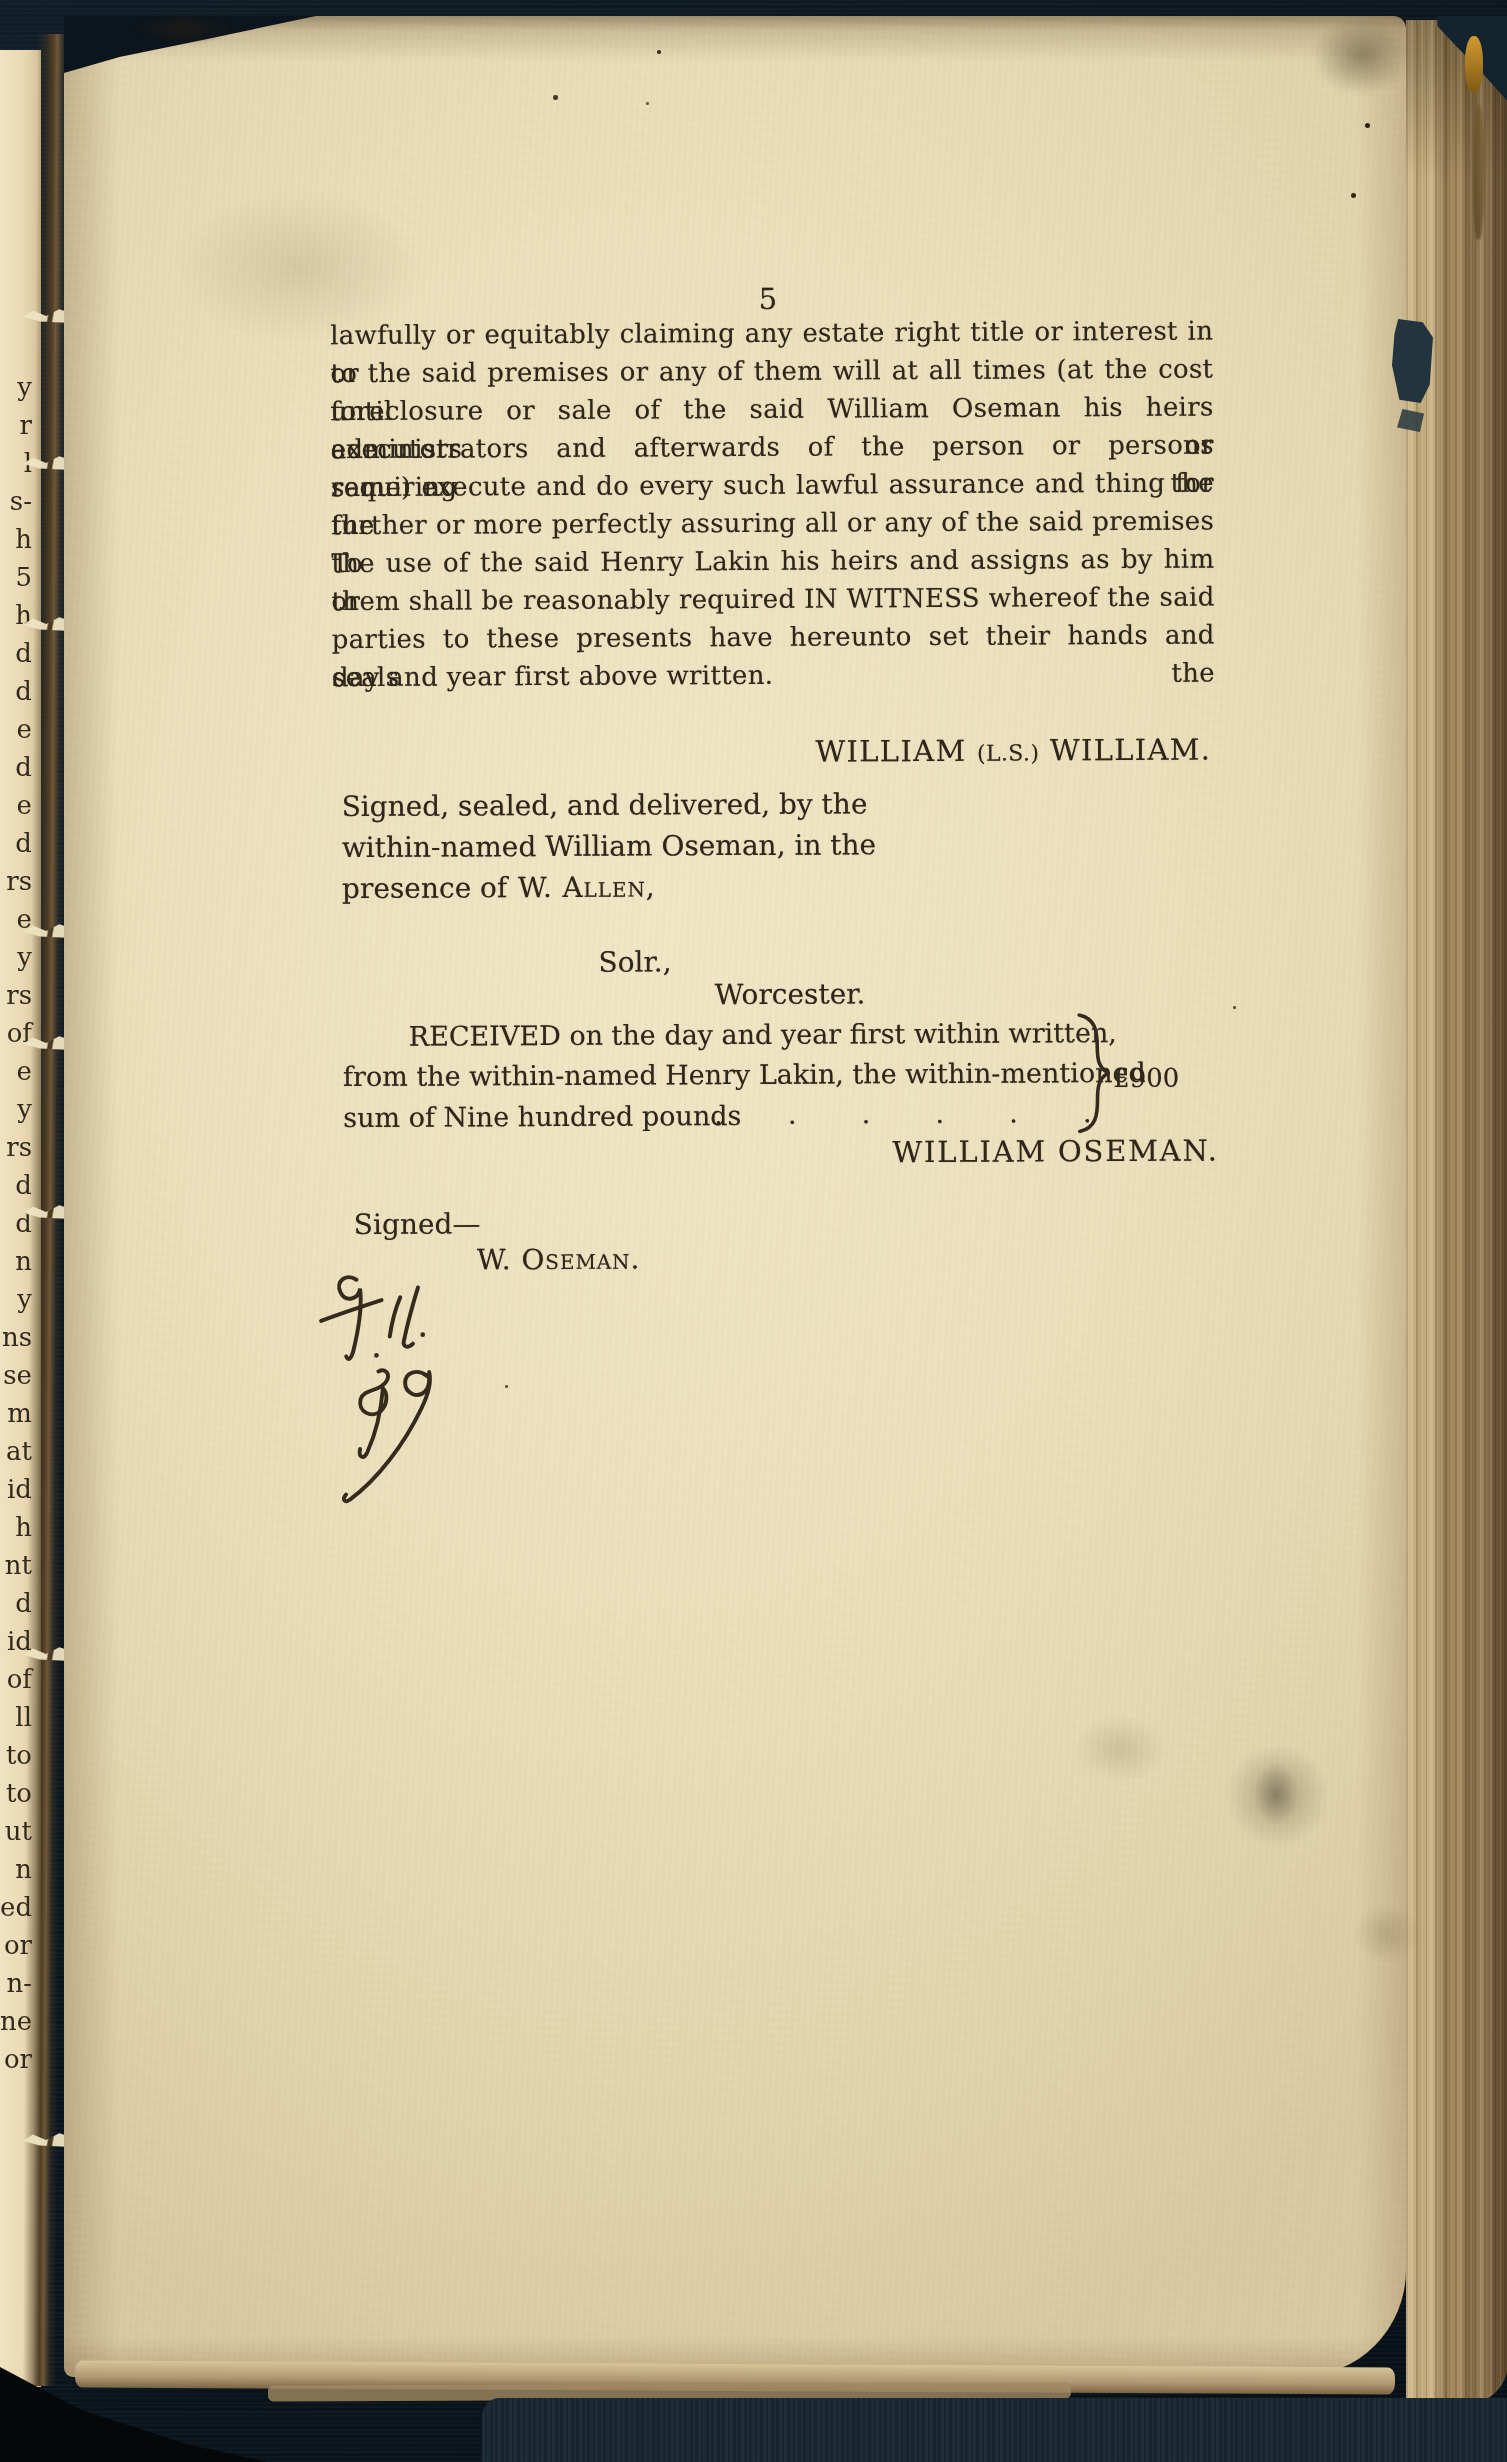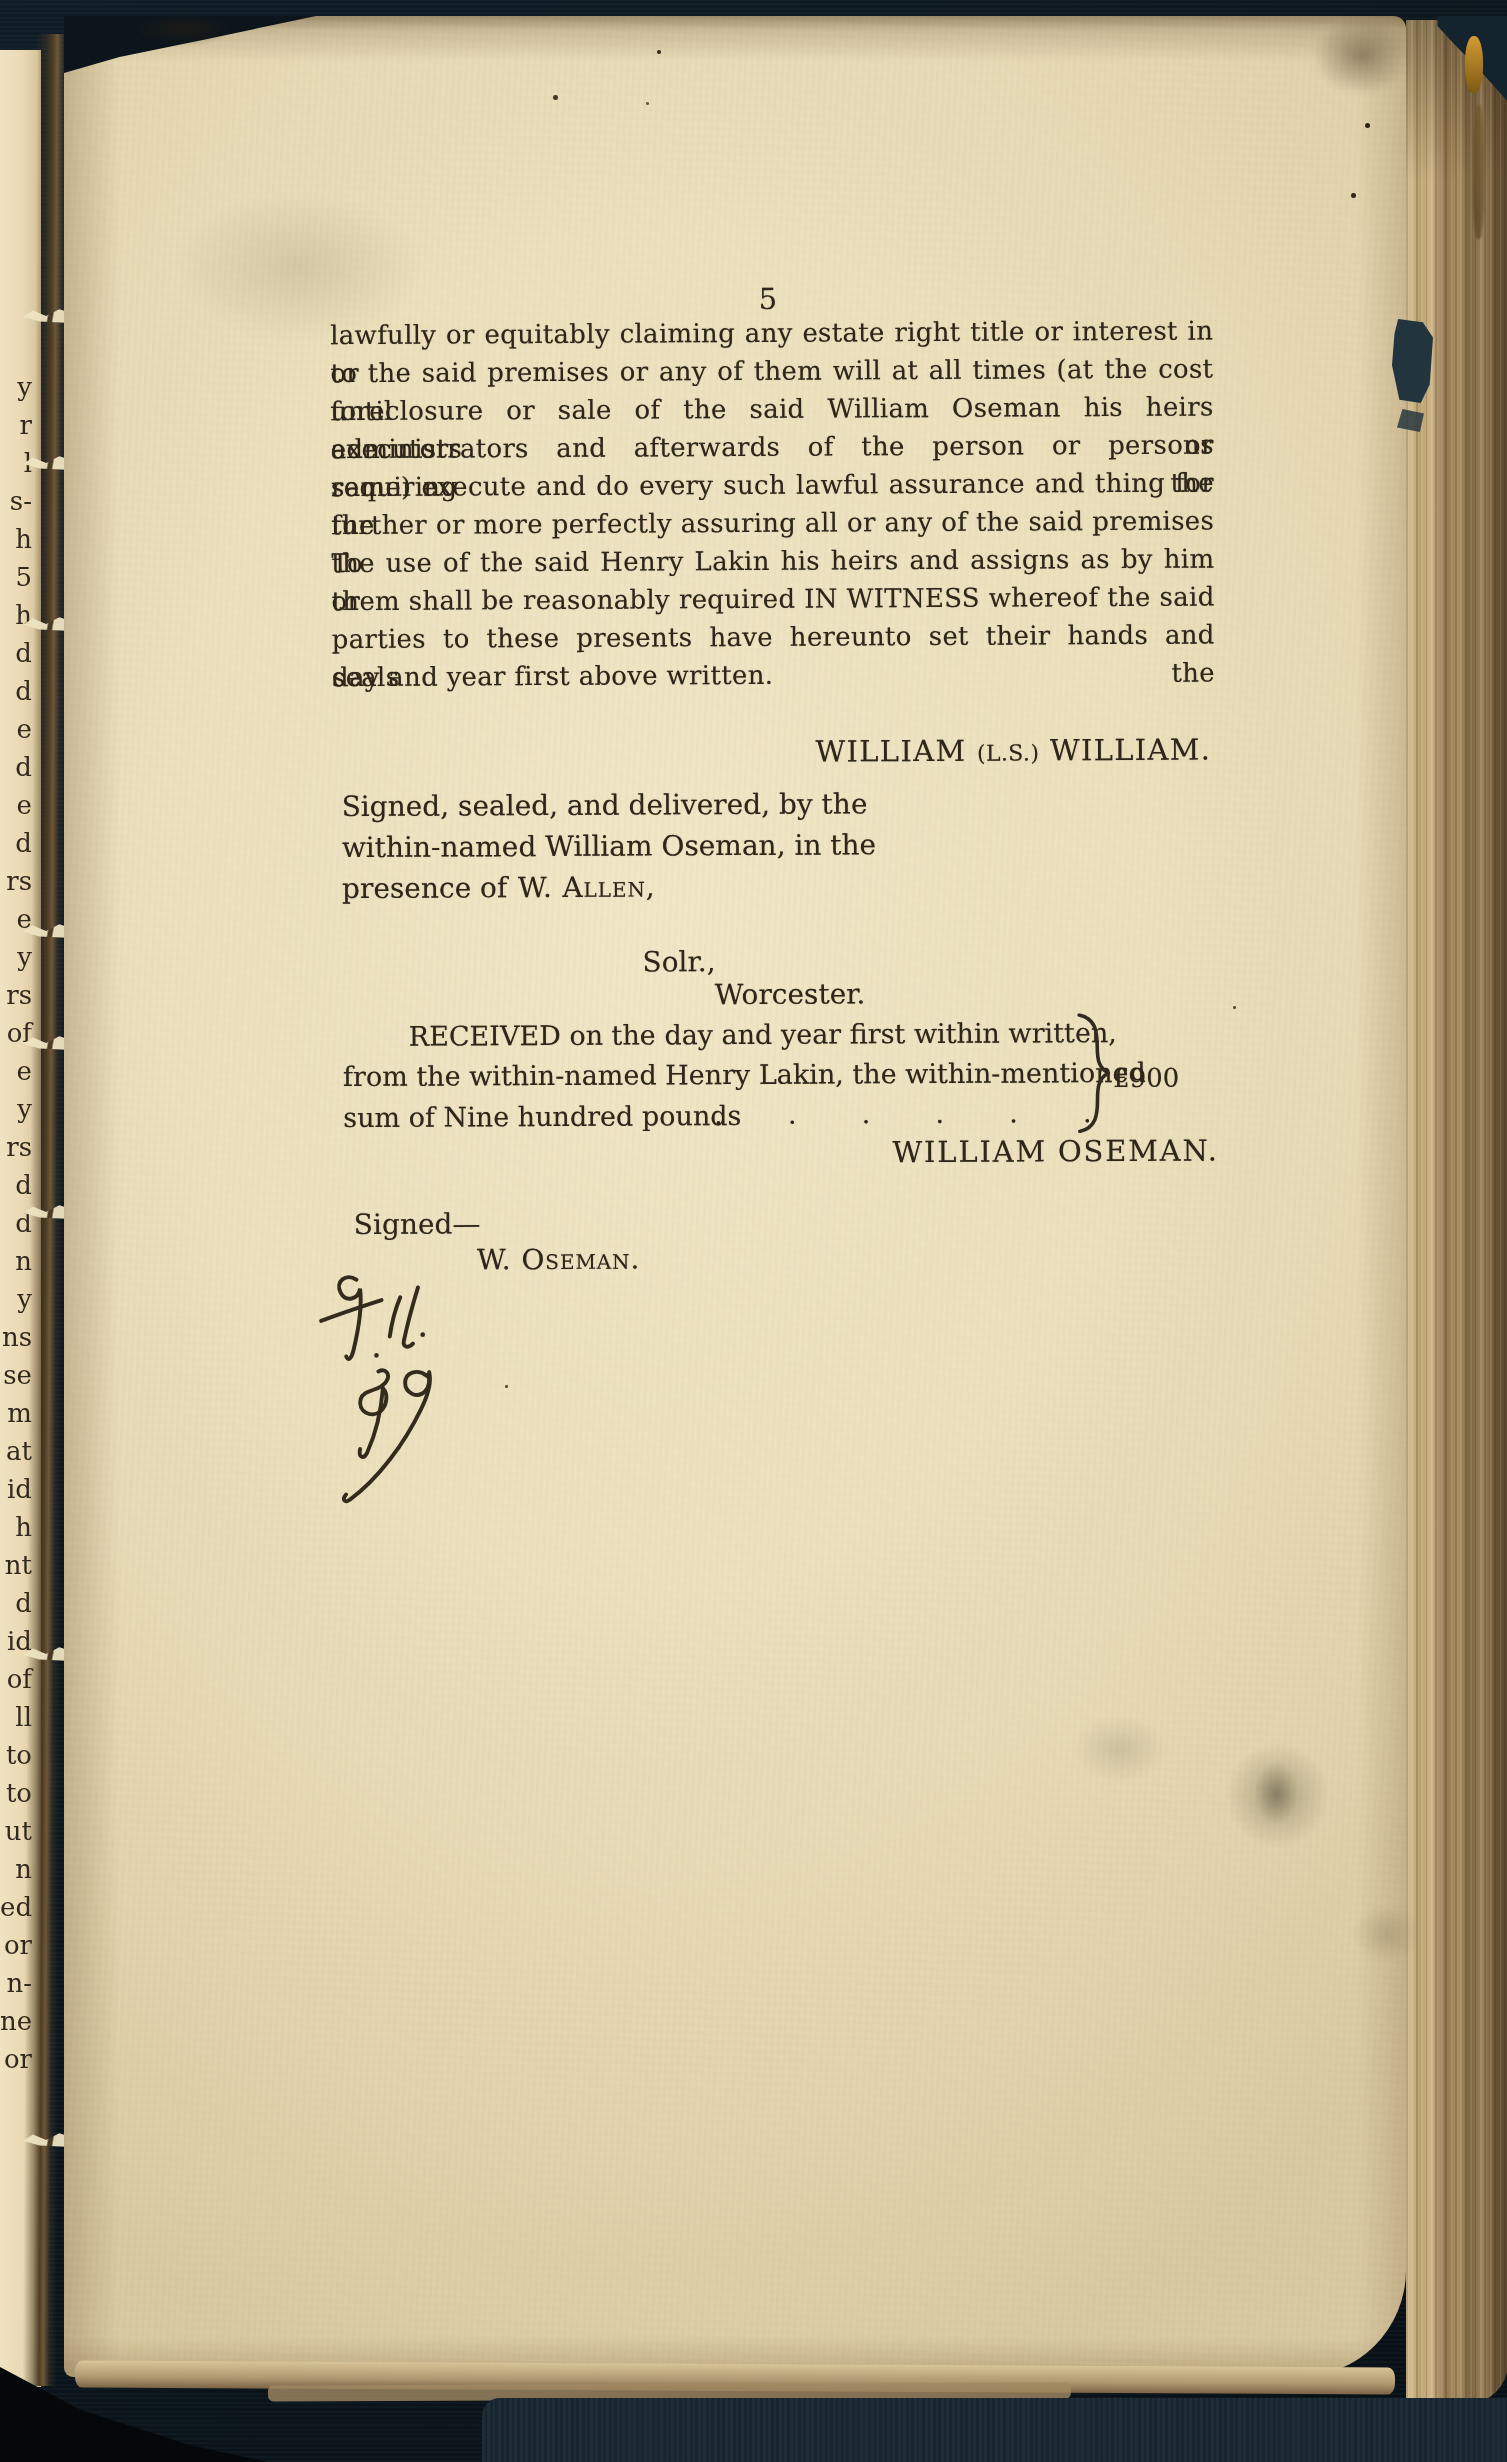--- a/index.html
+++ b/index.html
@@ -194,21 +194,21 @@
         <div class="para-line">day and year first above written.</div>
       </div>
 
     <div class="abs sig1"><span>WILLIAM </span><span class="seal">(L.S.)</span><span> WILLIAM.</span></div>
 
     <div class="abs fs31" style="left:343px;top:790px;">Signed, sealed, and delivered, by the</div>
     <div class="abs fs31" style="left:343px;top:831px;">within-named William Oseman, in the</div>
     <div class="abs fs31" style="left:343px;top:872px;text-align:right;">presence of</div>
 
     <div class="abs fs31 sc" style="left:519px;top:872px;">W. Allen,</div>
-    <div class="abs fs31" style="left:643px;top:947px;">Solr.,</div>
+    <div class="abs fs31" style="left:599px;top:947px;">Solr.,</div>
     <div class="abs fs31" style="left:715px;top:980px;">Worcester.</div>
 
     <div class="abs just" style="left:409px;top:1021px;width:689px;">RECEIVED on the day and year first within written,</div>
     <div class="abs just" style="left:343px;top:1061px;width:760px;">from the within-named Henry Lakin, the within-mentioned</div>
     <div class="abs" style="left:343px;top:1102px;font-size:27px;">sum of Nine hundred pounds</div>
     <div class="abs dots">. . . . . .</div>
 
     <svg class="abs" style="left:1074px;top:1017px;" width="36" height="120" viewBox="0 0 40 134">
       <path d="M6,2 C24,6 26,20 26,38 C26,53 28,61 38,67 C28,73 26,81 26,96 C26,114 24,128 6,132" fill="none" stroke="#332b20" stroke-width="4" stroke-linecap="round"></path>
     </svg>

